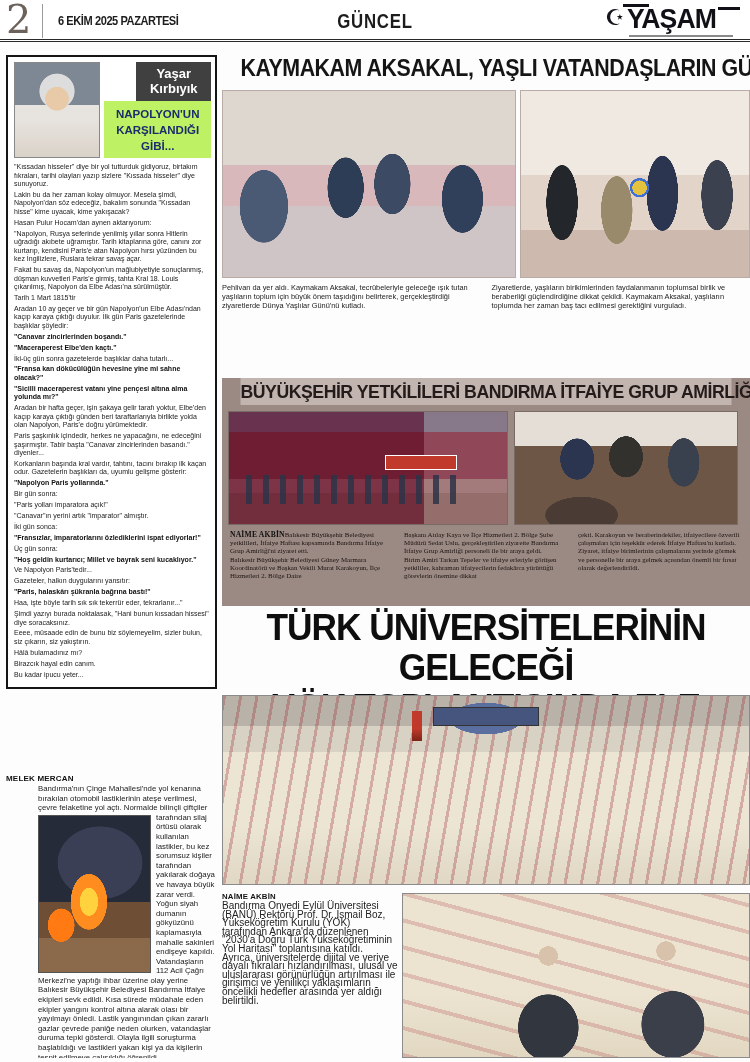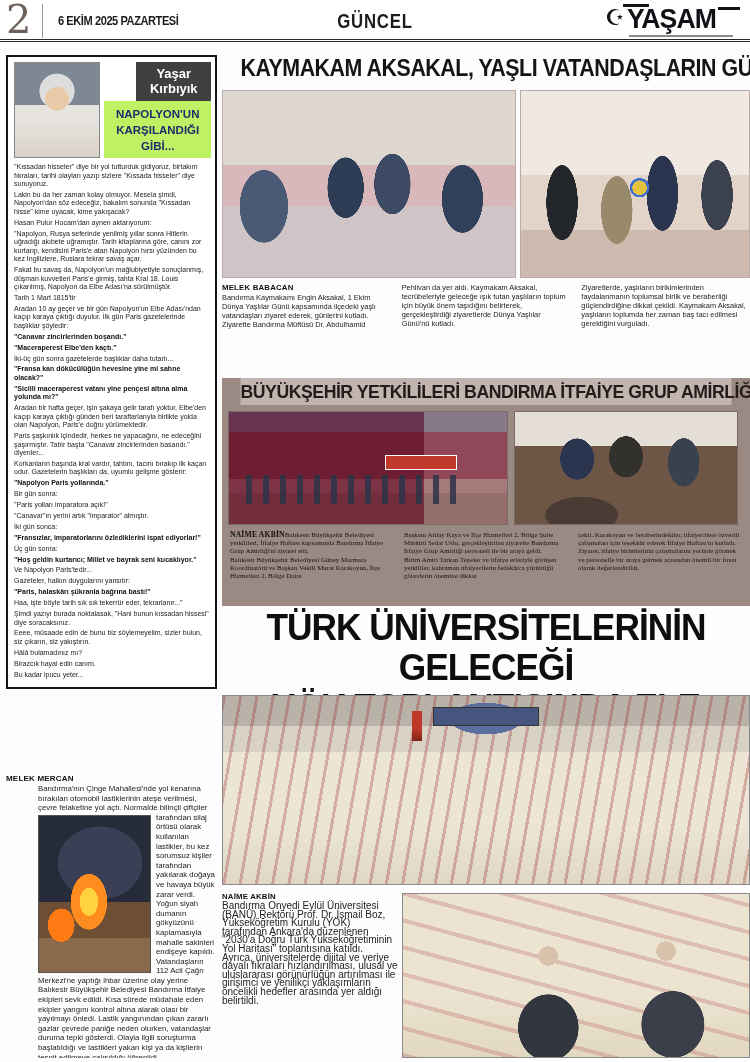--- a/index.html
+++ b/index.html
@@ -208,24 +208,20 @@
         <p>Bu kadar ipucu yeter...</p>
       </div>
   </div>
 
   <div class="h-kaymakam">KAYMAKAM AKSAKAL, YAŞLI VATANDAŞLARIN GÜNÜNÜ KUTLADI</div>
   <div class="photos1">
     <div class="photo photo-visit1"></div>
     <div class="photo photo-visit2"></div>
   </div>
   <div class="text1">
-    <div class="col">
-      <div class="byline">MELEK BABACAN</div>
-      <span>Bandırma Kaymakamı Engin Aksakal, 1 Ekim Dünya Yaşlılar Günü kapsamında ilçedeki yaşlı vatandaşları ziyaret ederek, günlerini kutladı. Ziyarette Bandırma Müftüsü Dr. Abdulhamid</span>
-    </div>
     <div class="col">Pehlivan da yer aldı. Kaymakam Aksakal, tecrübeleriyle geleceğe ışık tutan yaşlıların toplum için büyük önem taşıdığını belirterek, gerçekleştirdiği ziyaretlerde Dünya Yaşlılar Günü'nü kutladı.</div>
     <div class="col">Ziyaretlerde, yaşlıların birikimlerinden faydalanmanın toplumsal birlik ve beraberliği güçlendirdiğine dikkat çekildi. Kaymakam Aksakal, yaşlıların toplumda her zaman baş tacı edilmesi gerektiğini vurguladı.</div>
   </div>
 
   <div class="itfaiye">
     <div class="h-itfaiye">BÜYÜKŞEHİR YETKİLİLERİ BANDIRMA İTFAİYE GRUP AMİRLİĞİ'Nİ ZİYARET ETTİ</div>
     <div class="photos2">
       <div class="photo-station">
         <div class="station-sign"></div>
         <div class="station-row"></div>

